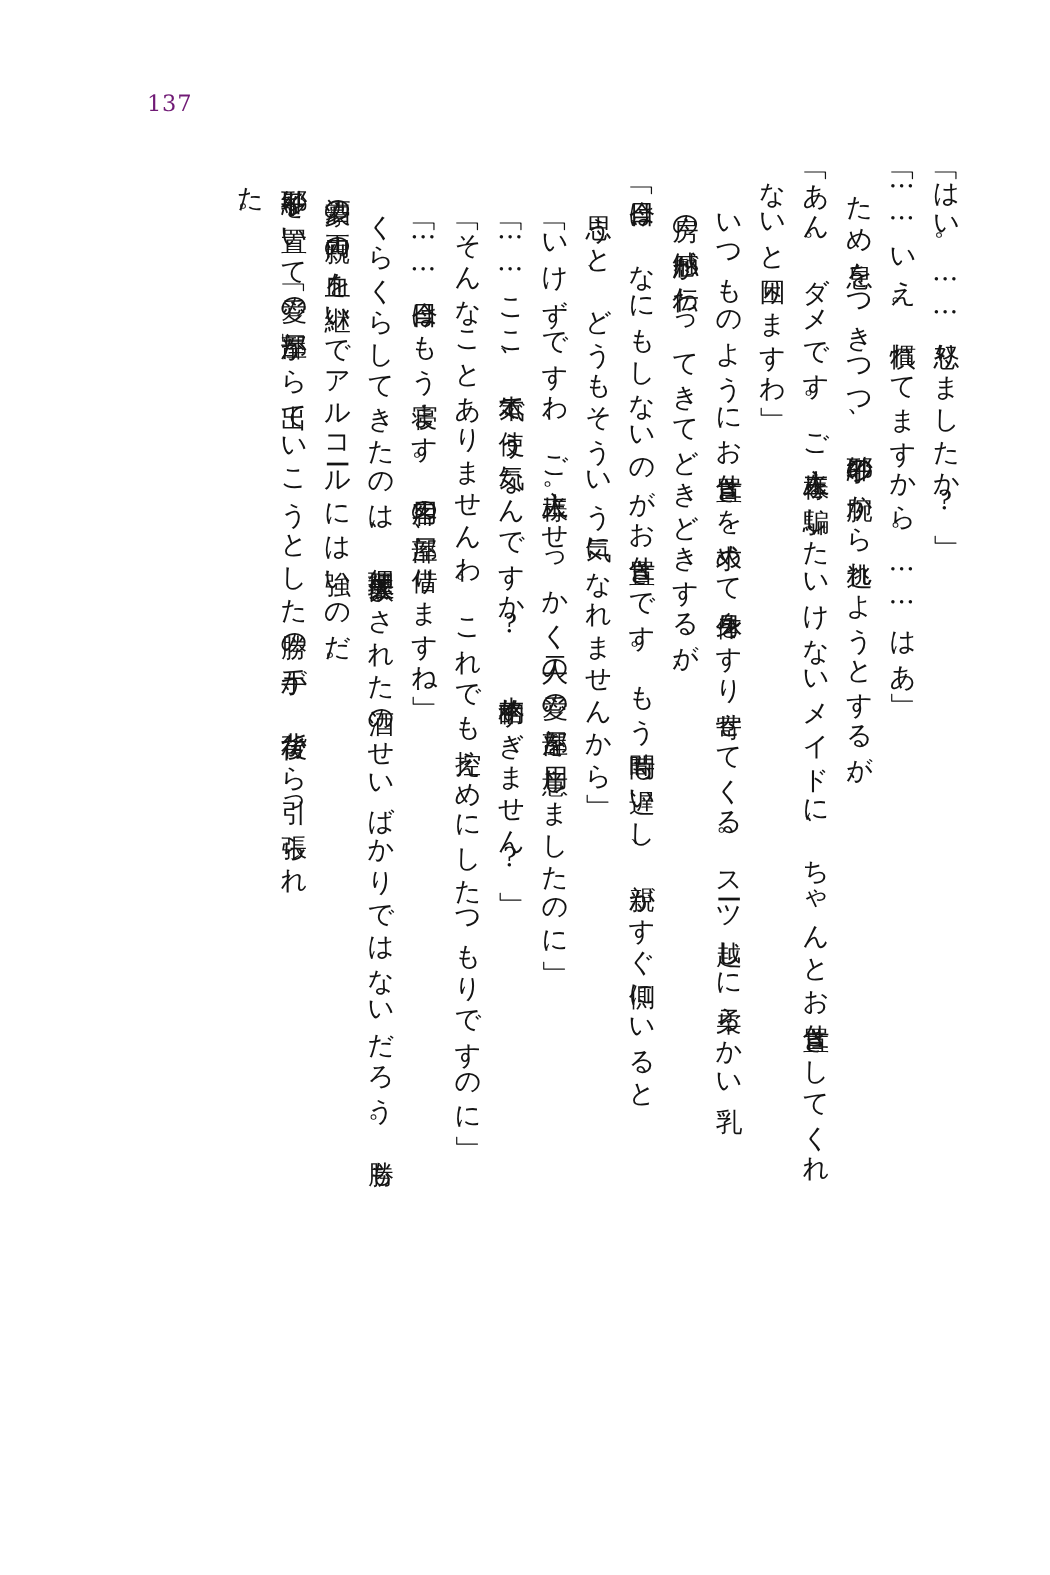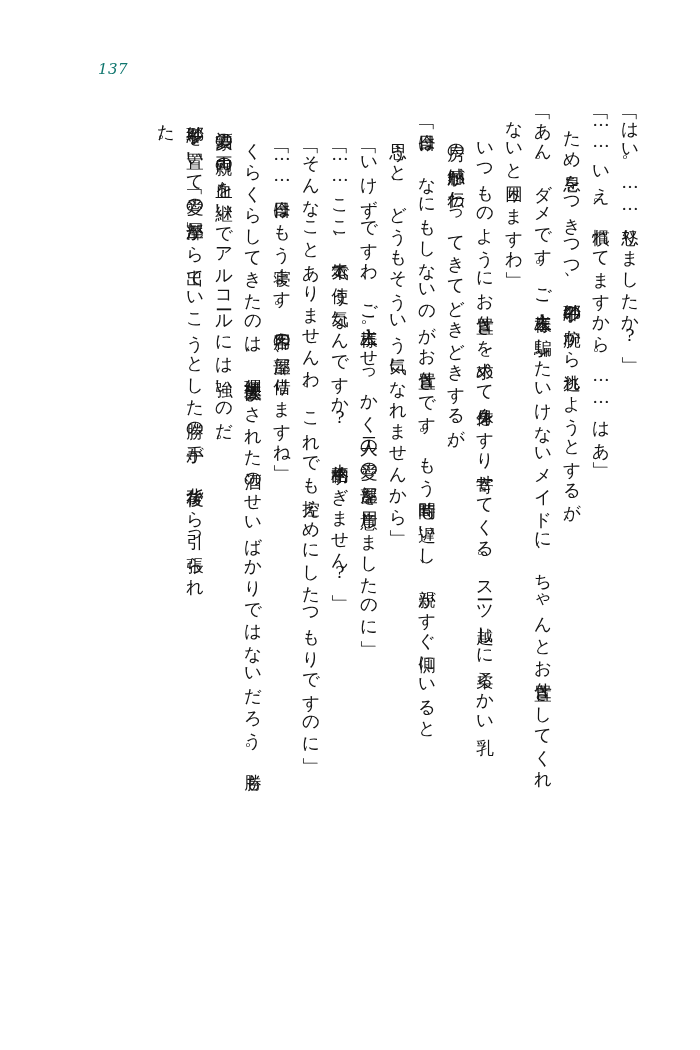--- a/index.html
+++ b/index.html
@@ -17,22 +17,21 @@
   }
 
   
   #page-number {
     position: absolute;
     top: 60px;
     left: 98px;
     font-size: 15px;
     font-family: "DejaVu Serif", "Liberation Serif", serif;
     letter-spacing: 0.5px;
-    color: #0f766e;
-    font-style: italic;
+    color: #701a75;
   }
 
   
   #text-block {
     position: absolute;
     top: 108px;
     right: 62px;
     left: 62px;
     height: 880px;
     display: flex;

